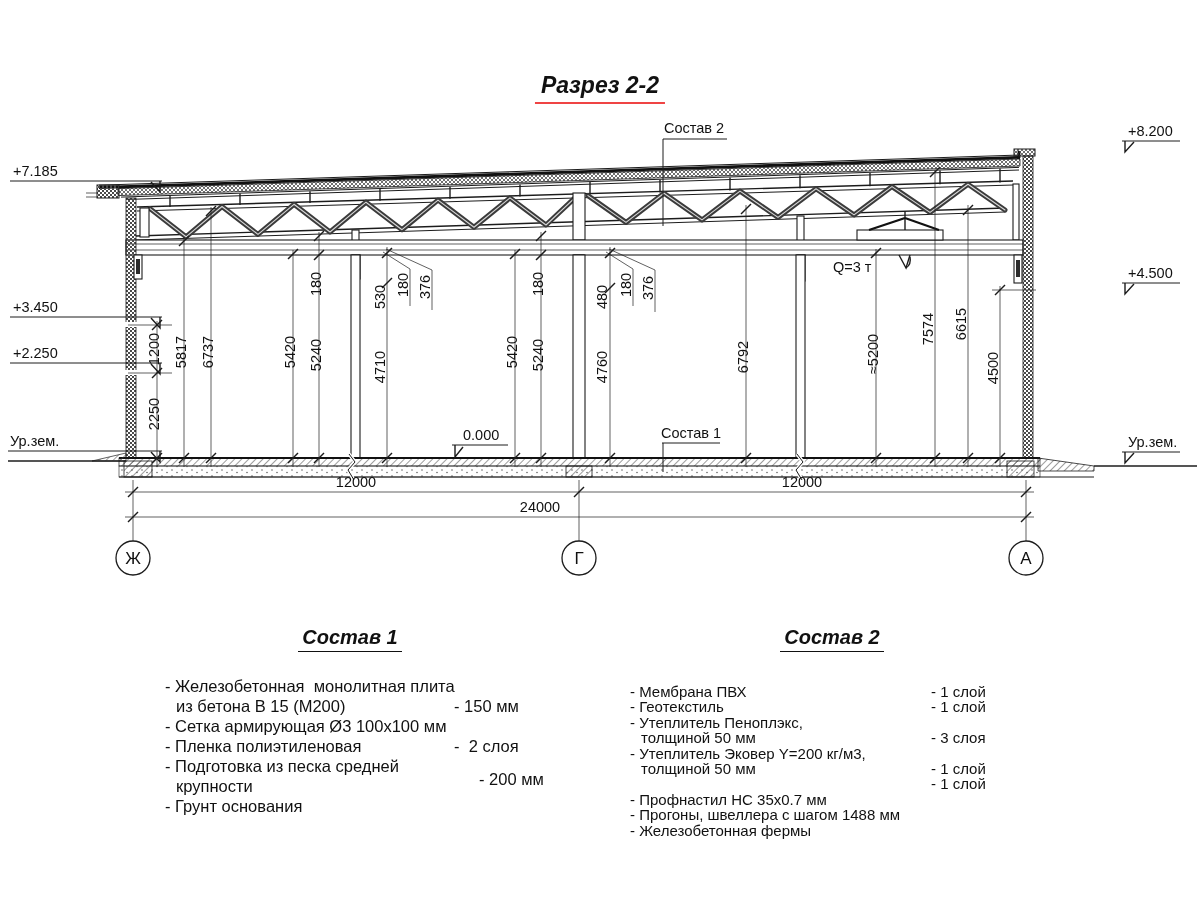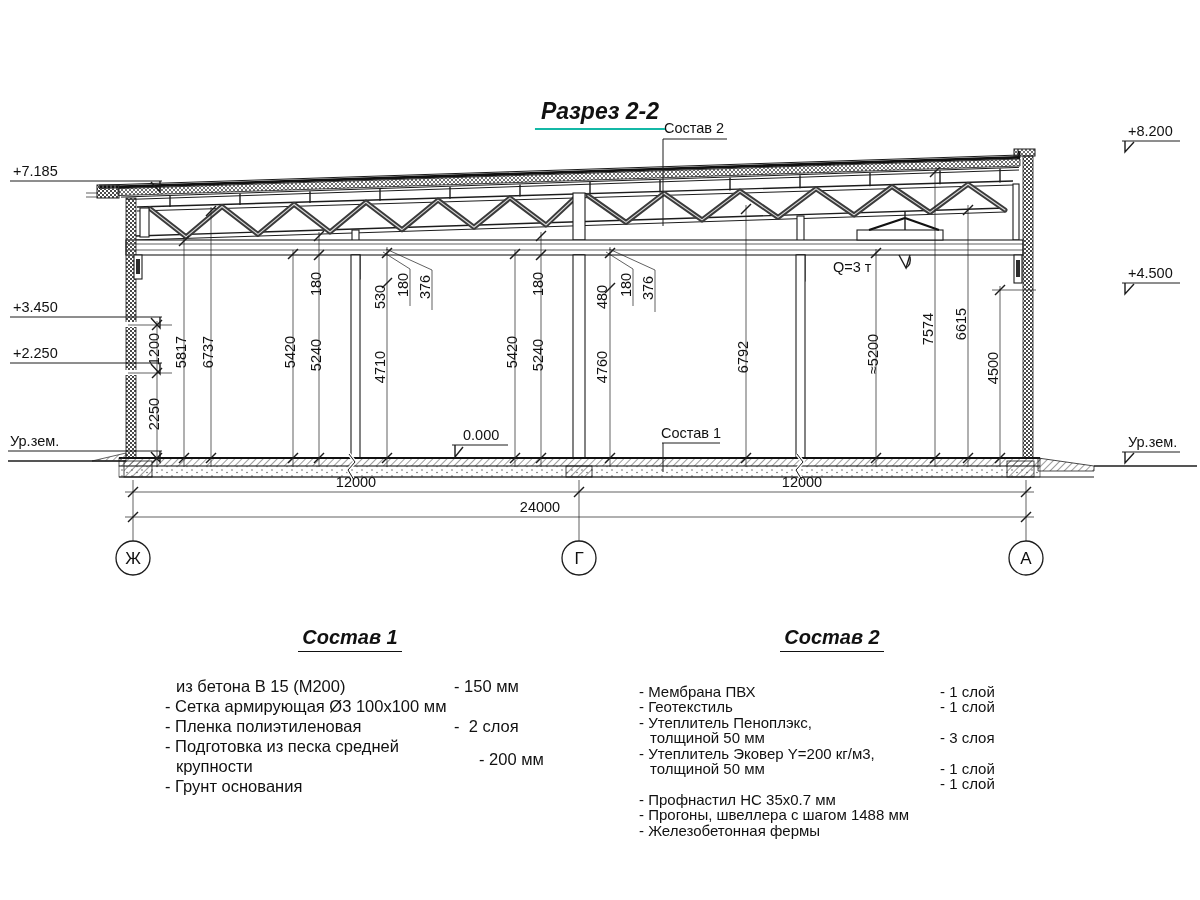--- a/index.html
+++ b/index.html
@@ -6,32 +6,32 @@
   .canvas {
     position:relative; width:1200px; height:900px; background:#ffffff;
     font-family:"Liberation Sans", sans-serif; color:#111; overflow:hidden;
     margin:0 auto;
   }
   svg.draw { position:absolute; left:0; top:0; }
 
   .title {
     position:absolute; top:72px; left:50%; transform:translateX(-50%);
     font-size:23px; font-style:italic; font-weight:bold;
-    border-bottom:2px solid #14b8a6; padding:0 6px 3px; white-space:pre;margin-top:26px;
+    border-bottom:2px solid #ef4444; padding:0 6px 3px; white-space:pre;
   }
   .comp-heading {
     position:absolute; font-size:20px; font-style:italic; font-weight:bold;
     text-align:center; width:160px;
   }
   .comp-heading span { border-bottom:1.8px solid #111; padding:0 4px 3px; }
 
   .list { position:absolute; }
   .row { position:relative; white-space:pre; }
   .list1 .row { height:20px; font-size:16.5px; line-height:20px; }
-  .list2 .row { height:15.4px; font-size:15px; line-height:15.4px;margin-left:9px; }
+  .list2 .row { height:15.4px; font-size:15px; line-height:15.4px; }
   .row .v { position:absolute; top:0; white-space:pre; }
   .list1 .v { left:289px; }
   .list2 .v { left:301px; }
   .indent { padding-left:11px; }
 
   
   .ln   { stroke:#1c1c1c; fill:none; stroke-width:1; }
   .ln05 { stroke:#1c1c1c; fill:none; stroke-width:0.7; }
   .ln13 { stroke:#1c1c1c; fill:none; stroke-width:1.4; }
   .ln2  { stroke:#111; fill:none; stroke-width:2.2; }
@@ -332,20 +332,21 @@
     <text class="dim" x="833" y="272">Q=3 т</text>
   </g>
 </svg>
 
 <div class="title">Разрез 2-2</div>
 
 <div class="comp-heading" style="left:270px; top:626px;">
   <span>Состав 1</span>
 </div>
 <div class="list list1" style="left:165px; top:676px; width:370px;">
+  <div class="row"><span class="t">- Железобетонная  монолитная плита</span></div>
   <div class="row"><span class="t indent">из бетона В 15 (М200)</span><span class="v">- 150 мм</span></div>
   <div class="row"><span class="t">- Сетка армирующая Ø3 100х100 мм</span></div>
   <div class="row"><span class="t">- Пленка полиэтиленовая</span><span class="v">-  2 слоя</span></div>
   <div class="row"><span class="t">- Подготовка из песка средней</span></div>
   <div class="row"><span class="t indent">крупности</span><span class="v" style="top:-7px;margin-left:25px;">- 200 мм</span></div>
   <div class="row"><span class="t">- Грунт основания</span></div>
 </div>
 
 <div class="comp-heading" style="left:752px; top:626px;">
   <span>Состав 2</span>

